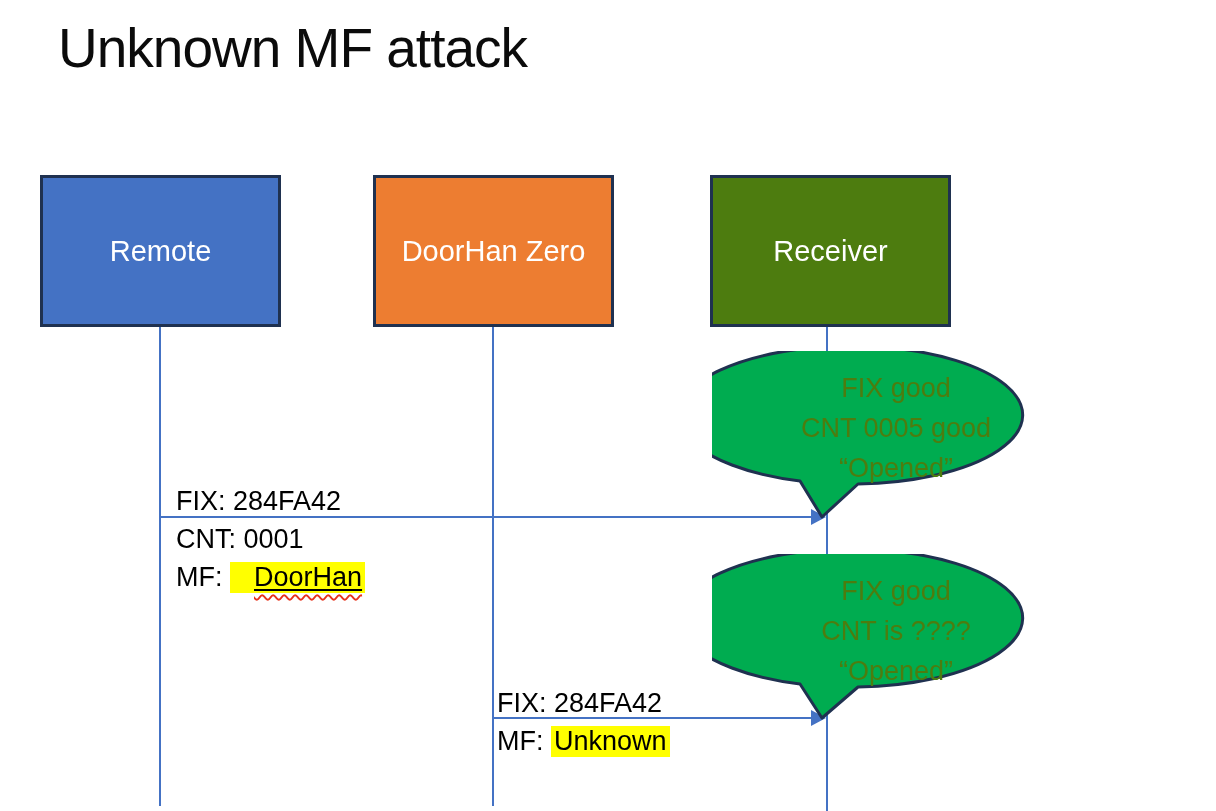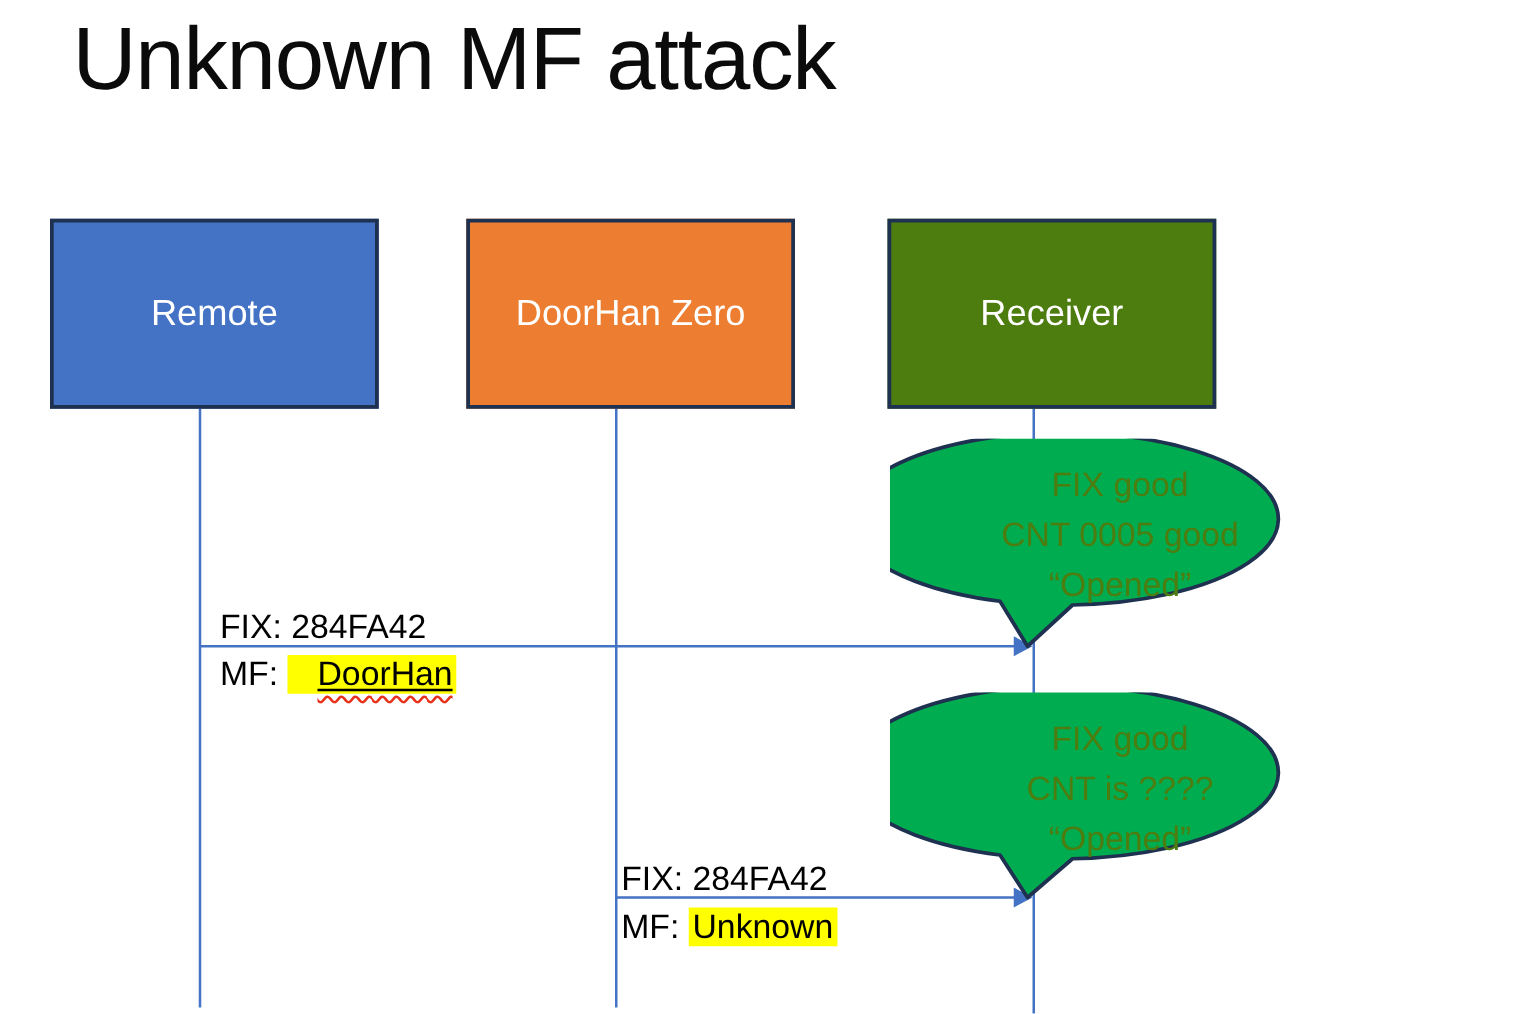--- a/index.html
+++ b/index.html
@@ -2,25 +2,25 @@
 <html><head>
 <meta charset="utf-8">
 <style>
   html,body{margin:0;padding:0;background:#ffffff;}
   .slide{
     position:relative;width:1216px;height:811px;background:#ffffff;overflow:hidden;
     font-family:"Liberation Sans","DejaVu Sans",sans-serif;
   }
   .title{
     position:absolute;left:58px;top:0px;width:1100px;line-height:96px;
-    font-size:71px;font-weight:300;letter-spacing:-1px;color:#0b0b0b;white-space:nowrap;
+    font-size:55px;font-weight:300;letter-spacing:-1px;color:#0b0b0b;white-space:nowrap;
   }
   .lifeline{position:absolute;width:2px;background:#4472C4;z-index:1;}
   .actor{
-    position:absolute;top:175px;width:263px;height:152px;box-sizing:border-box;
+    position:absolute;top:175px;width:241px;height:152px;box-sizing:border-box;
     border:3px solid #1F3150;display:flex;align-items:center;justify-content:center;z-index:2;
   }
   .actor-label{color:#ffffff;font-size:29px;}
   .msg-line{position:absolute;height:2px;background:#4472C4;z-index:2;}
   .ahead{
     position:absolute;width:0;height:0;z-index:2;
     border-left:15px solid #4472C4;border-top:8px solid transparent;border-bottom:8px solid transparent;
   }
   .msg{position:absolute;z-index:4;color:#000;font-size:27px;}
   .mrow{height:38px;display:flex;align-items:flex-end;white-space:pre;}
@@ -63,20 +63,23 @@
   <span class="ahead" style="left:811px;top:509px"></span>
 
   <div class="msg-line" style="left:493px;top:717px;width:319px"></div>
   <span class="ahead" style="left:811px;top:710px"></span>
 
   <div class="msg" style="left:176px;top:479px">
     <div class="mrow">
       <span>FIX: 284FA42</span>
     </div>
     <div class="mrow">
+      <span>CNT: 0001</span>
+    </div>
+    <div class="mrow">
       <span>MF: </span><span class="hl squig"><span class="usolid">DoorHan</span></span>
     </div>
   </div>
 
   <div class="msg" style="left:497px;top:681px">
     <div class="mrow">
       <span>FIX: 284FA42</span>
     </div>
     <div class="mrow">
       <span>MF: </span><span class="hl"><span>Unknown</span></span>

